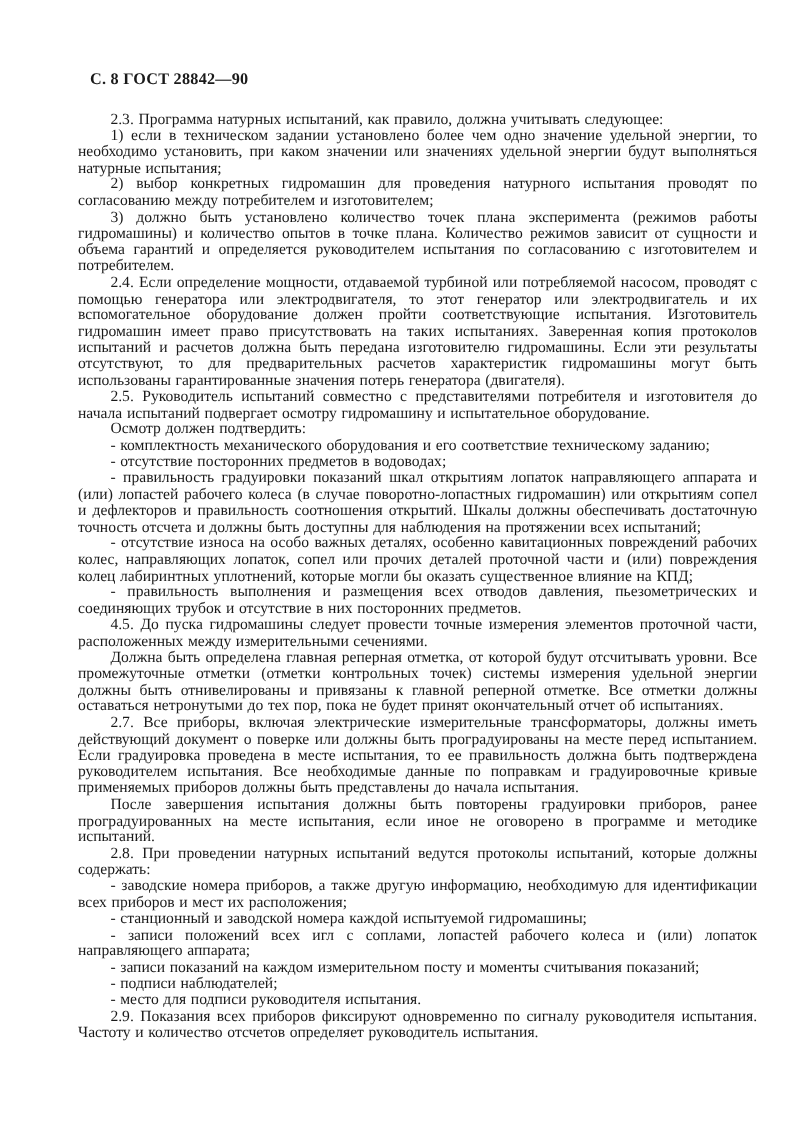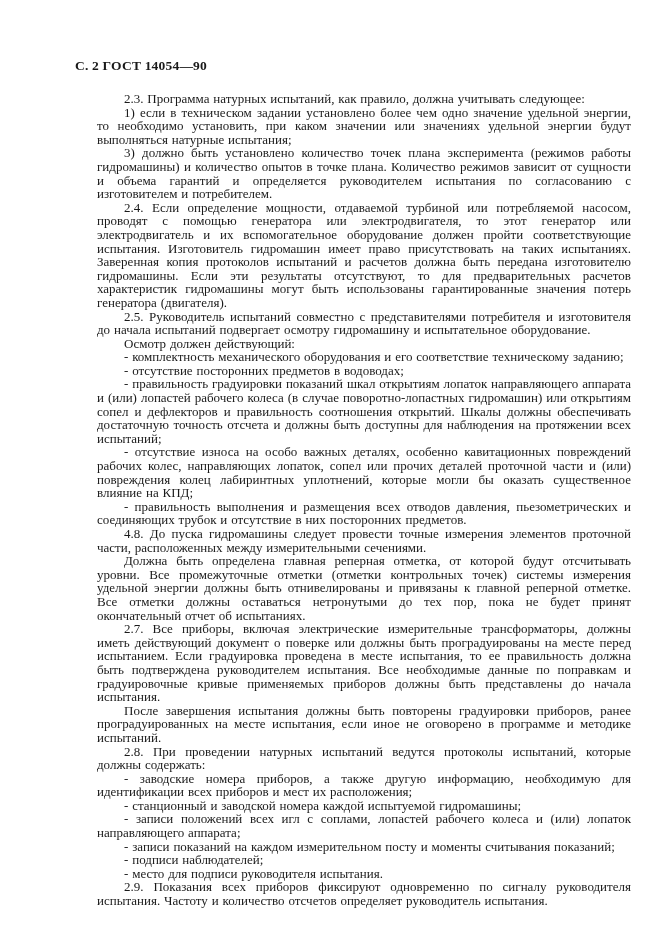--- a/index.html
+++ b/index.html
@@ -26,47 +26,47 @@
     font-size: 13.5px;
     line-height: 15px;
     letter-spacing: 0.2px;
     padding-left: 10px;
   }
   .content {
     margin-top: 19px;
     font-size: 13px;
     line-height: 13.6px;
     text-align: justify;
-    margin-left: 32px;
   }
   .content p {
     margin: 0;
     padding: 0;
     text-indent: 27px;
     word-spacing: 0.6px;
   }
 </style>
 </head>
 <body>
 
 <div class="page">
-  <div class="running-header">С. 2 ГОСТ 14054—90</div>
+  <div class="running-header">С. 8 ГОСТ 28842—90</div>
   <div class="content">
     <p>2.3. Программа натурных испытаний, как правило, должна учитывать следующее:</p>
     <p>1) если в техническом задании установлено более чем одно значение удельной энергии, то необходимо установить, при каком значении или значениях удельной энергии будут выполняться натурные испытания;</p>
+    <p>2) выбор конкретных гидромашин для проведения натурного испытания проводят по согласованию между потребителем и изготовителем;</p>
     <p>3) должно быть установлено количество точек плана эксперимента (режимов работы гидромашины) и количество опытов в точке плана. Количество режимов зависит от сущности и объема гарантий и определяется руководителем испытания по согласованию с изготовителем и потребителем.</p>
     <p>2.4. Если определение мощности, отдаваемой турбиной или потребляемой насосом, проводят с помощью генератора или электродвигателя, то этот генератор или электродвигатель и их вспомогательное оборудование должен пройти соответствующие испытания. Изготовитель гидромашин имеет право присутствовать на таких испытаниях. Заверенная копия протоколов испытаний и расчетов должна быть передана изготовителю гидромашины. Если эти результаты отсутствуют, то для предварительных расчетов характеристик гидромашины могут быть использованы гарантированные значения потерь генератора (двигателя).</p>
     <p>2.5. Руководитель испытаний совместно с представителями потребителя и изготовителя до начала испытаний подвергает осмотру гидромашину и испытательное оборудование.</p>
-    <p>Осмотр должен действующий:</p>
+    <p>Осмотр должен подтвердить:</p>
     <p>- комплектность механического оборудования и его соответствие техническому заданию;</p>
     <p>- отсутствие посторонних предметов в водоводах;</p>
     <p>- правильность градуировки показаний шкал открытиям лопаток направляющего аппарата и (или) лопастей рабочего колеса (в случае поворотно-лопастных гидромашин) или открытиям сопел и дефлекторов и правильность соотношения открытий. Шкалы должны обеспечивать достаточную точность отсчета и должны быть доступны для наблюдения на протяжении всех испытаний;</p>
     <p>- отсутствие износа на особо важных деталях, особенно кавитационных повреждений рабочих колес, направляющих лопаток, сопел или прочих деталей проточной части и (или) повреждения колец лабиринтных уплотнений, которые могли бы оказать существенное влияние на КПД;</p>
     <p>- правильность выполнения и размещения всех отводов давления, пьезометрических и соединяющих трубок и отсутствие в них посторонних предметов.</p>
-    <p>4.8. До пуска гидромашины следует провести точные измерения элементов проточной части, расположенных между измерительными сечениями.</p>
+    <p>4.5. До пуска гидромашины следует провести точные измерения элементов проточной части, расположенных между измерительными сечениями.</p>
     <p>Должна быть определена главная реперная отметка, от которой будут отсчитывать уровни. Все промежуточные отметки (отметки контрольных точек) системы измерения удельной энергии должны быть отнивелированы и привязаны к главной реперной отметке. Все отметки должны оставаться нетронутыми до тех пор, пока не будет принят окончательный отчет об испытаниях.</p>
     <p>2.7. Все приборы, включая электрические измерительные трансформаторы, должны иметь действующий документ о поверке или должны быть проградуированы на месте перед испытанием. Если градуировка проведена в месте испытания, то ее правильность должна быть подтверждена руководителем испытания. Все необходимые данные по поправкам и градуировочные кривые применяемых приборов должны быть представлены до начала испытания.</p>
     <p>После завершения испытания должны быть повторены градуировки приборов, ранее проградуированных на месте испытания, если иное не оговорено в программе и методике испытаний.</p>
     <p>2.8. При проведении натурных испытаний ведутся протоколы испытаний, которые должны содержать:</p>
     <p>- заводские номера приборов, а также другую информацию, необходимую для идентификации всех приборов и мест их расположения;</p>
     <p>- станционный и заводской номера каждой испытуемой гидромашины;</p>
     <p>- записи положений всех игл с соплами, лопастей рабочего колеса и (или) лопаток направляющего аппарата;</p>
     <p>- записи показаний на каждом измерительном посту и моменты считывания показаний;</p>
     <p>- подписи наблюдателей;</p>
     <p>- место для подписи руководителя испытания.</p>

